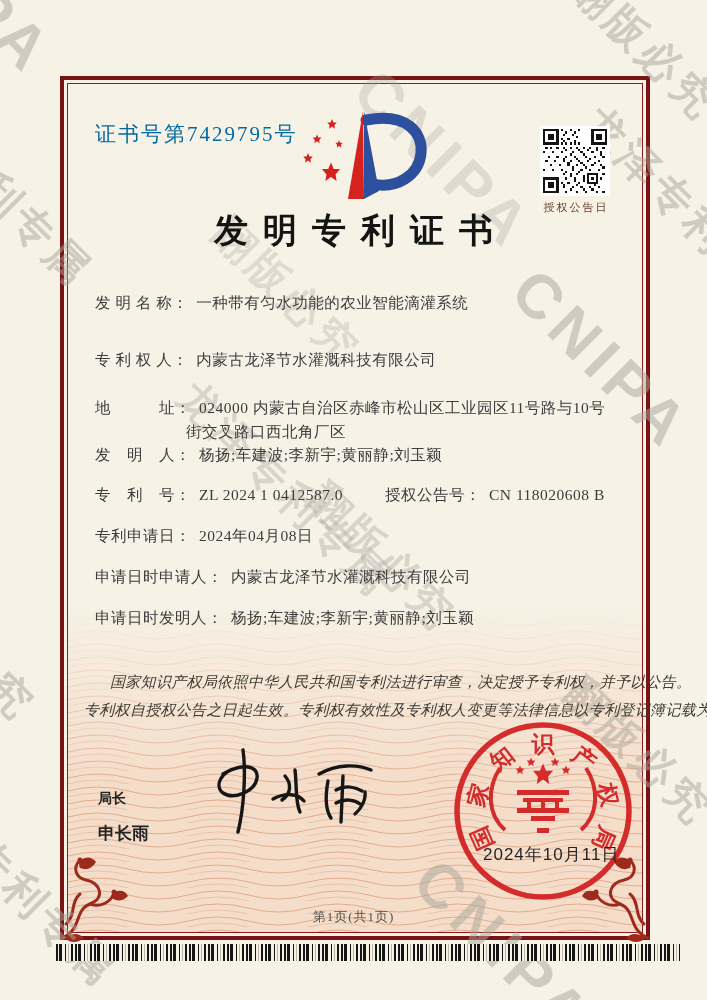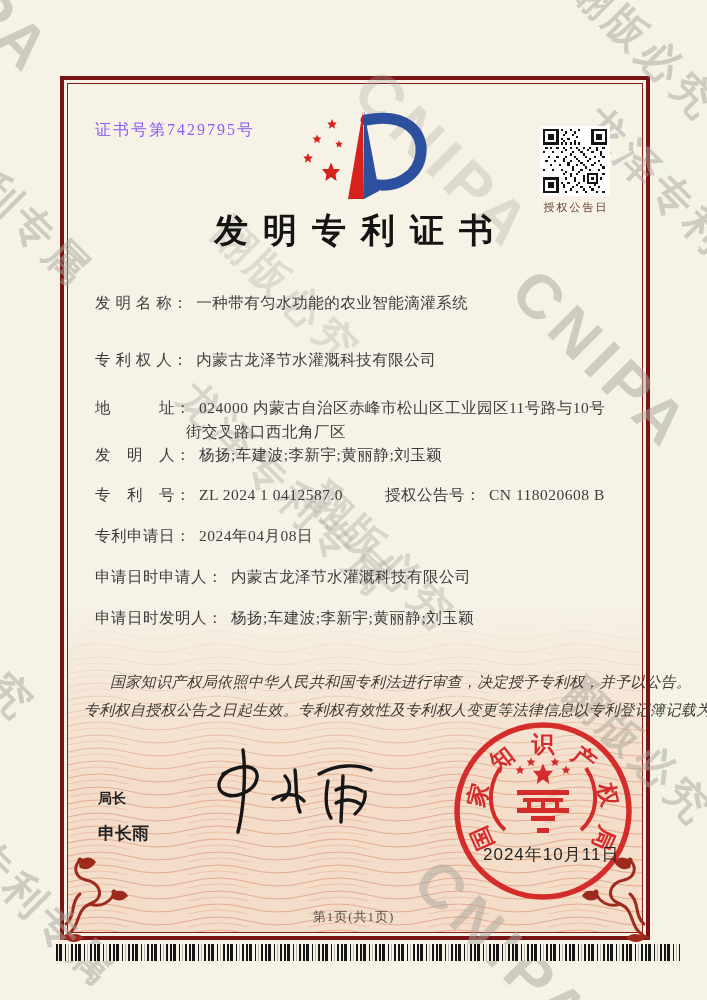--- a/index.html
+++ b/index.html
@@ -34,21 +34,21 @@
   .frame{
     position:absolute;left:60px;top:76px;width:582px;height:856px;
     border:4px solid #7a1414;z-index:1;
   }
   .frame-inner{position:absolute;inset:3px;border:1px solid #8a1d1d;}
   .guilloche{position:absolute;left:4px;bottom:4px;z-index:0;}
   .flourish{position:absolute;bottom:-6px;width:100px;height:100px;z-index:2;}
   .flourish-left{left:-8px;}
   .flourish-right{right:-8px;transform:scaleX(-1);}
   
-  .cert-no{position:absolute;left:95px;top:120px;font-size:16px;letter-spacing:2px;color:#8b5cf6;z-index:4;}
+  .cert-no{position:absolute;left:95px;top:120px;font-size:21px;letter-spacing:2px;color:#0369a1;z-index:4;}
   .logo{position:absolute;left:290px;top:106px;z-index:4;}
   .qr-wrap{position:absolute;left:540px;top:126px;width:70px;height:70px;background:#fff;z-index:4;}
   .qr-caption{position:absolute;left:518px;top:200px;width:116px;text-align:center;font-size:11px;
     letter-spacing:2px;color:#6b4434;z-index:4;}
   .doc-title{position:absolute;left:0;top:208px;width:100%;text-align:center;z-index:4;
     font-size:34px;font-weight:700;letter-spacing:15px;padding-left:15px;box-sizing:border-box;color:#141414;}
   
   .row{position:absolute;left:95px;font-size:15.5px;white-space:nowrap;z-index:4;color:#3c3c3c;letter-spacing:.5px;}
   .row .lab{margin-right:8px;}
   .r1{top:293px;} .r2{top:350px;} .r3{top:398px;} .r3b{top:422px;left:186px;}

